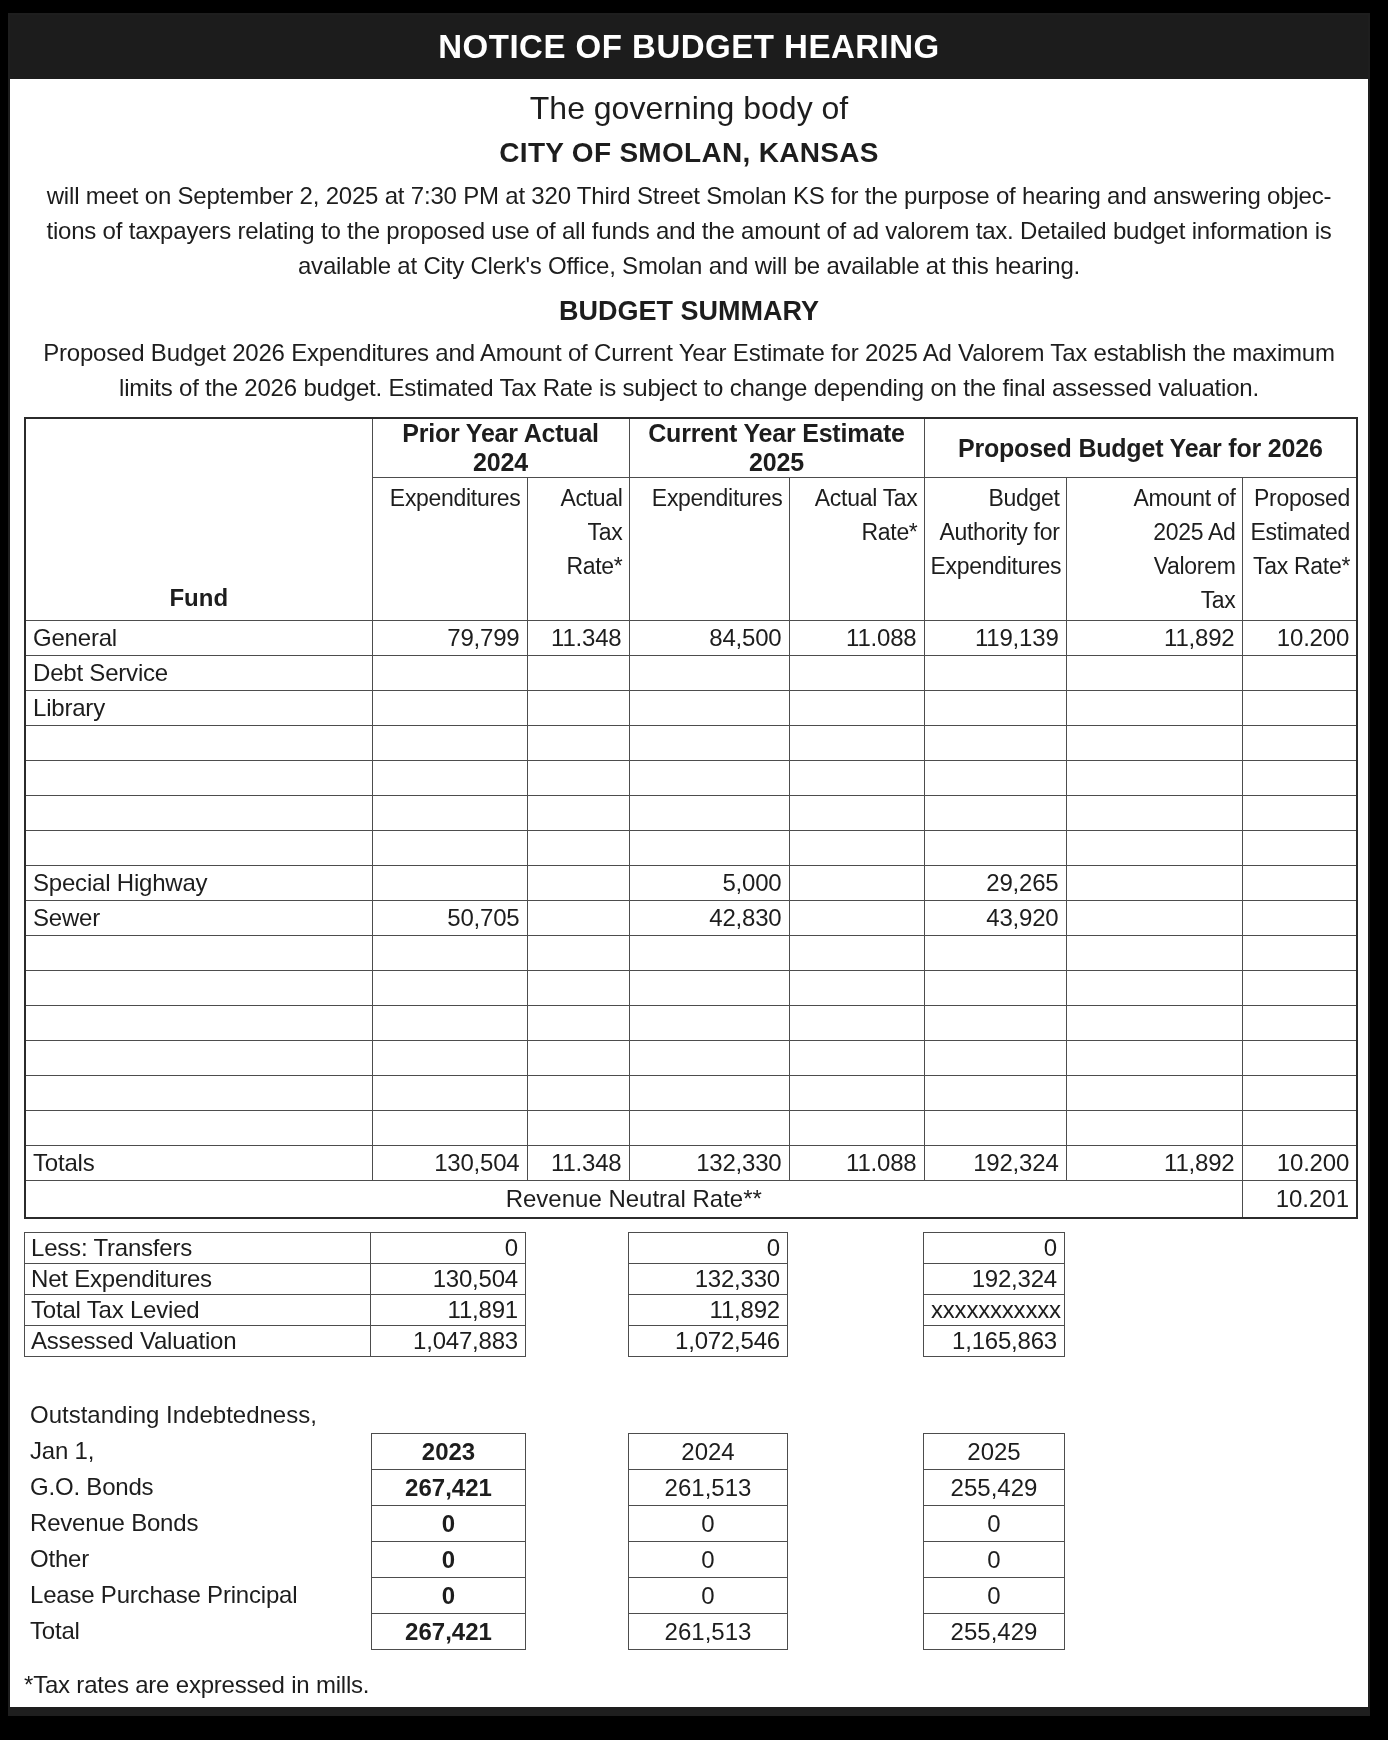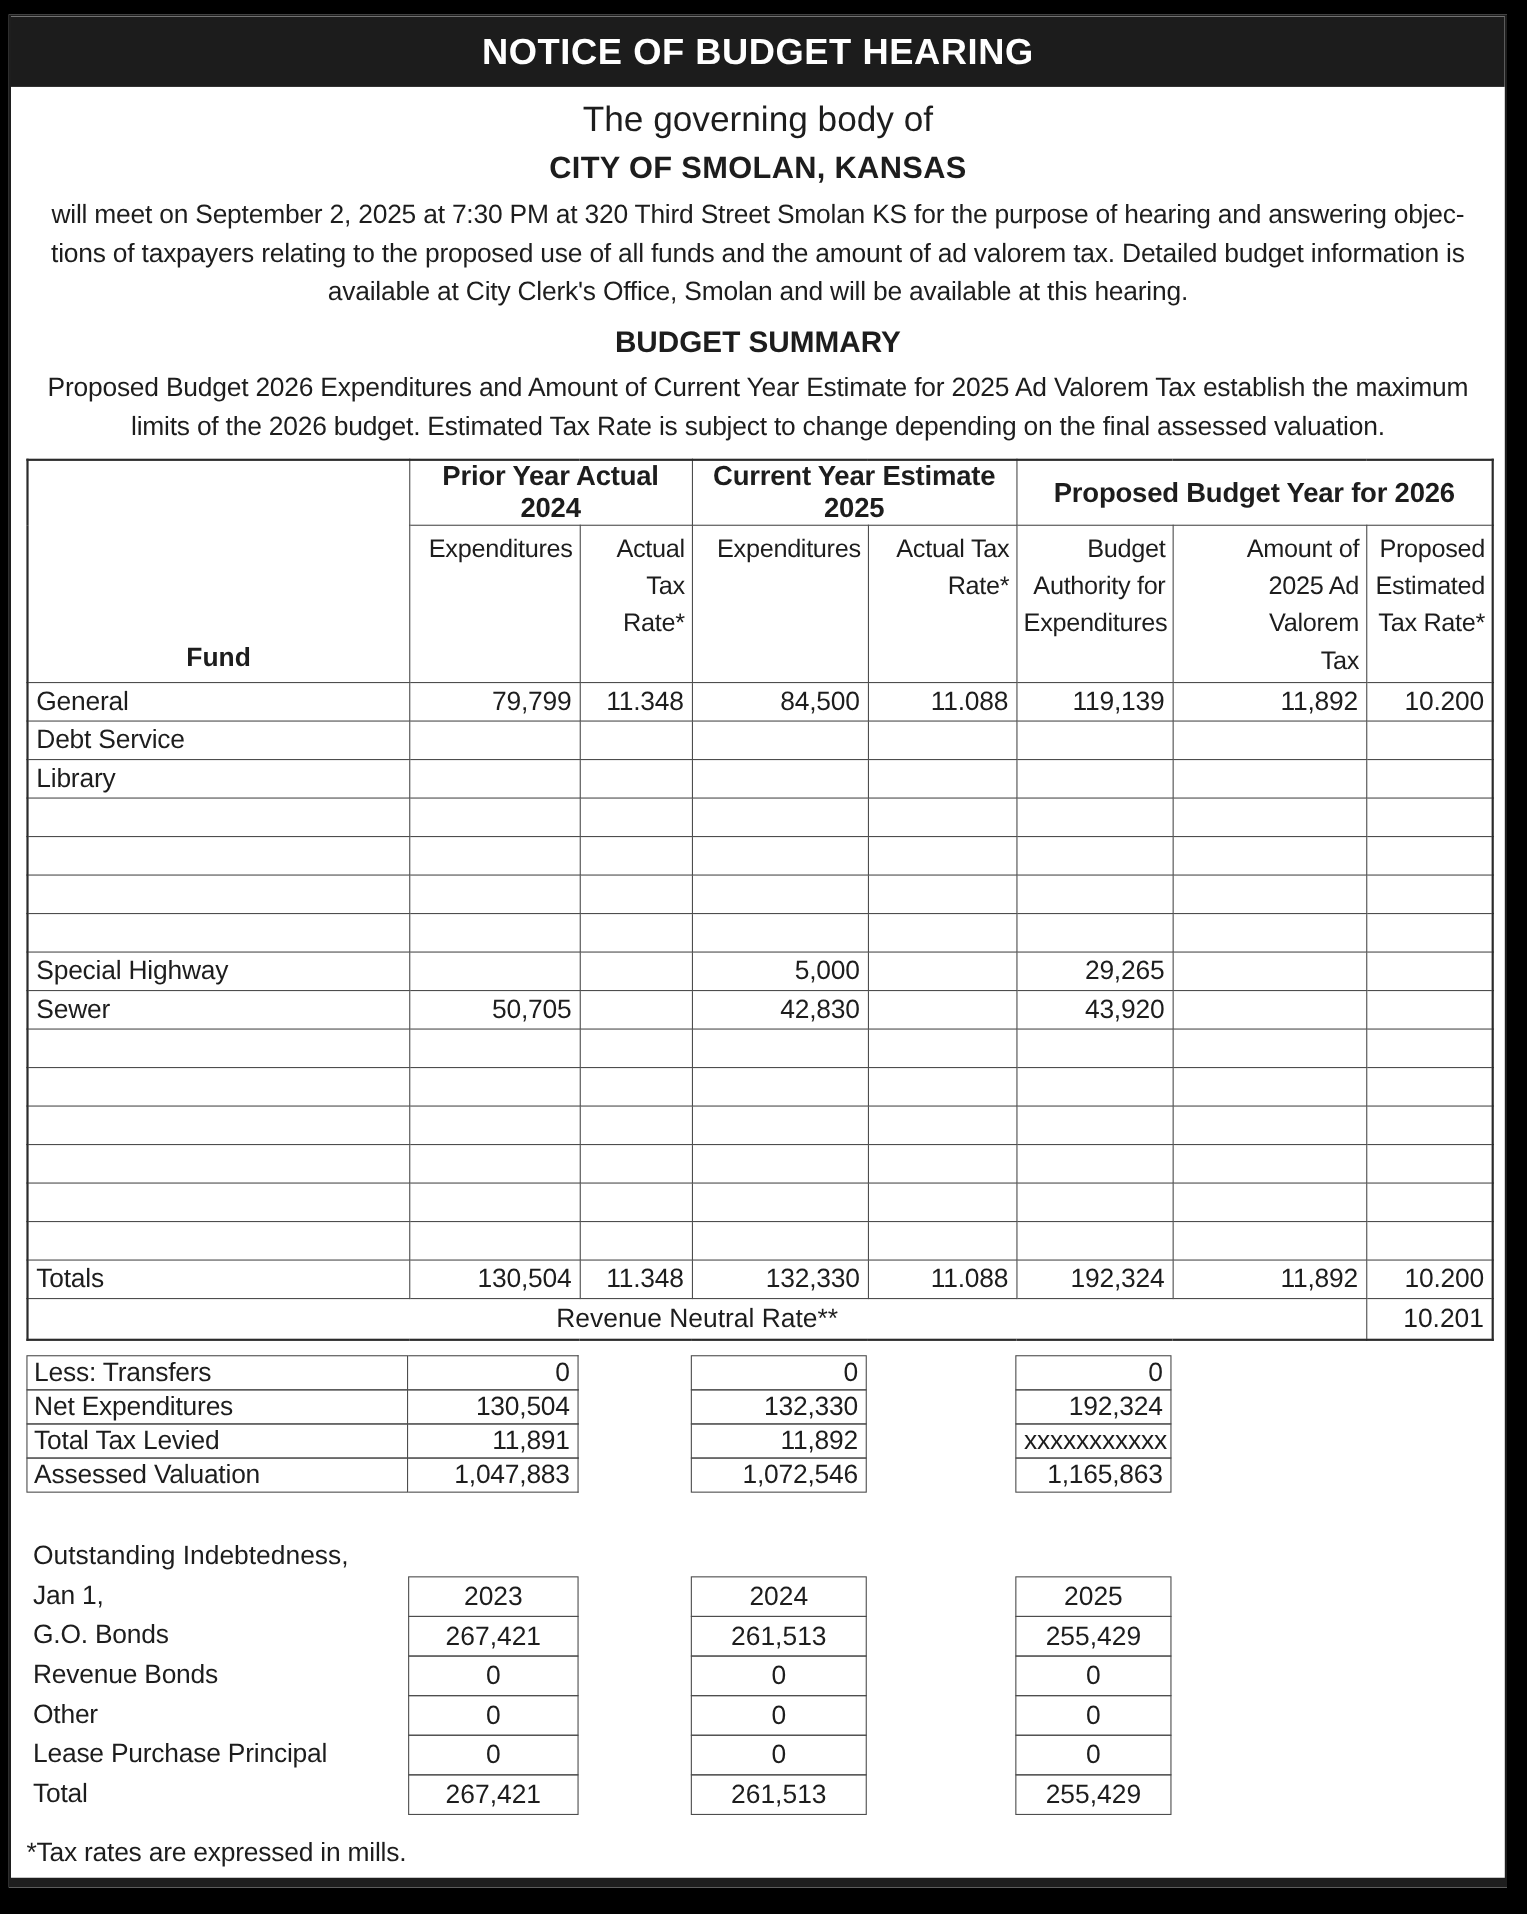--- a/index.html
+++ b/index.html
@@ -51,21 +51,21 @@
   .s-v2 { grid-column:4; text-align:right; padding:0 7px; }
   .s-v3 { grid-column:6; text-align:right; padding:0 7px; }
 
   
   .ind-intro { margin:44px 0 0; font-size:24px; line-height:28px; padding-left:6px; }
   .indsec { margin-top:4px; width:1334px; }
   .indrow { display:grid; grid-template-columns:347px 155px 102px 160px 135px 142px auto; }
   .indrow + .indrow { margin-top:-1px; }
   .i-label { grid-column:1; font-size:24px; line-height:36px; padding-left:6px; letter-spacing:-0.2px; }
   .i-val { border:1px solid #4d4d4d; text-align:center; font-size:24px; height:37px; line-height:35px; }
-  .i-v1 { grid-column:2; } .i-v2 { grid-column:4; } .i-v3 { grid-column:6; }
+  .i-v1 { grid-column:2;font-weight:bold; } .i-v2 { grid-column:4; } .i-v3 { grid-column:6; }
 
   
   .footer { position:relative; margin-top:18px; height:108px; }
   .notes p { margin:0; font-size:24px; line-height:33px; letter-spacing:-0.2px; }
   .note-italic { font-style:italic; }
   .signature { position:absolute; right:20px; top:0; width:330px; text-align:center;margin-top:41px; }
   .sig-name { font-size:24px; line-height:30px; }
   .sig-title { border-top:2px solid #2a2a2a; margin-top:3px; padding-top:7px; font-size:24px; }
 </style>
 </head>

